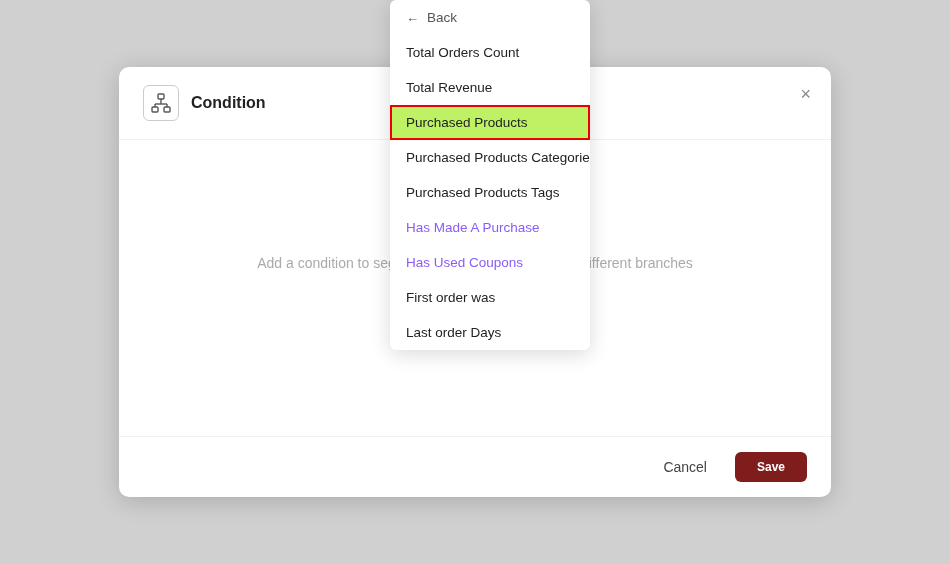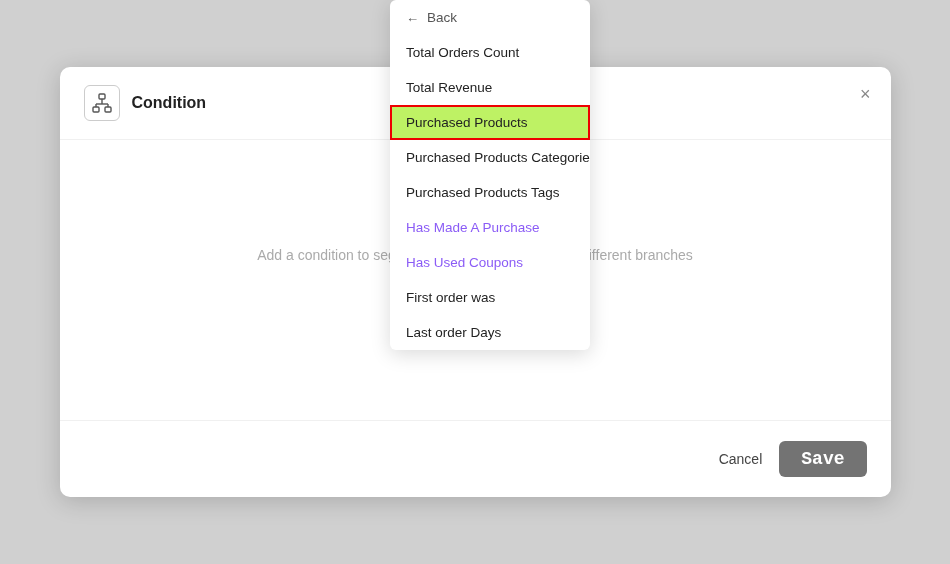--- a/index.html
+++ b/index.html
@@ -18,21 +18,21 @@
       position: absolute;
       inset: 0;
       display: flex;
       align-items: center;
       justify-content: center;
     }
 
     .modal {
       background: #fff;
       border-radius: 10px;
-      width: 831px;
+      width: 712px;
       height: 430px;
       position: relative;
       box-shadow: 0 4px 24px rgba(0,0,0,0.18);
       display: flex;
       flex-direction: column;
     }
 
     .modal-header {
       display: flex;
       align-items: center;
@@ -78,44 +78,43 @@
       color: #aaa;
       font-size: 14px;
       text-align: center;
       padding: 20px;
     }
 
     .modal-footer {
       display: flex;
       justify-content: flex-end;
       align-items: center;
-      gap: 1px;
-      padding: 20px 24px;
+      gap: 12px;
+      padding: 14px 24px;
       border-top: 1px solid #f0f0f0;
     }
 
     .btn-cancel {
       background: none;
       border: none;
       color: #444;
       font-size: 14px;
       cursor: pointer;
       padding: 8px 16px;
     }
 
     .btn-save {
-      background: #737373;
+      background: #7f1d1d;
       color: #fff;
       border: none;
       border-radius: 6px;
       padding: 8px 22px;
-      font-size: 18px;
+      font-size: 12px;
       font-weight: 600;
       cursor: pointer;
-      font-family: Liberation Mono, monospace;
     }
 
     .add-condition-btn {
       background: #1a73c8;
       color: #fff;
       border: none;
       border-radius: 6px;
       padding: 10px 20px;
       font-size: 14px;
       font-weight: 600;

